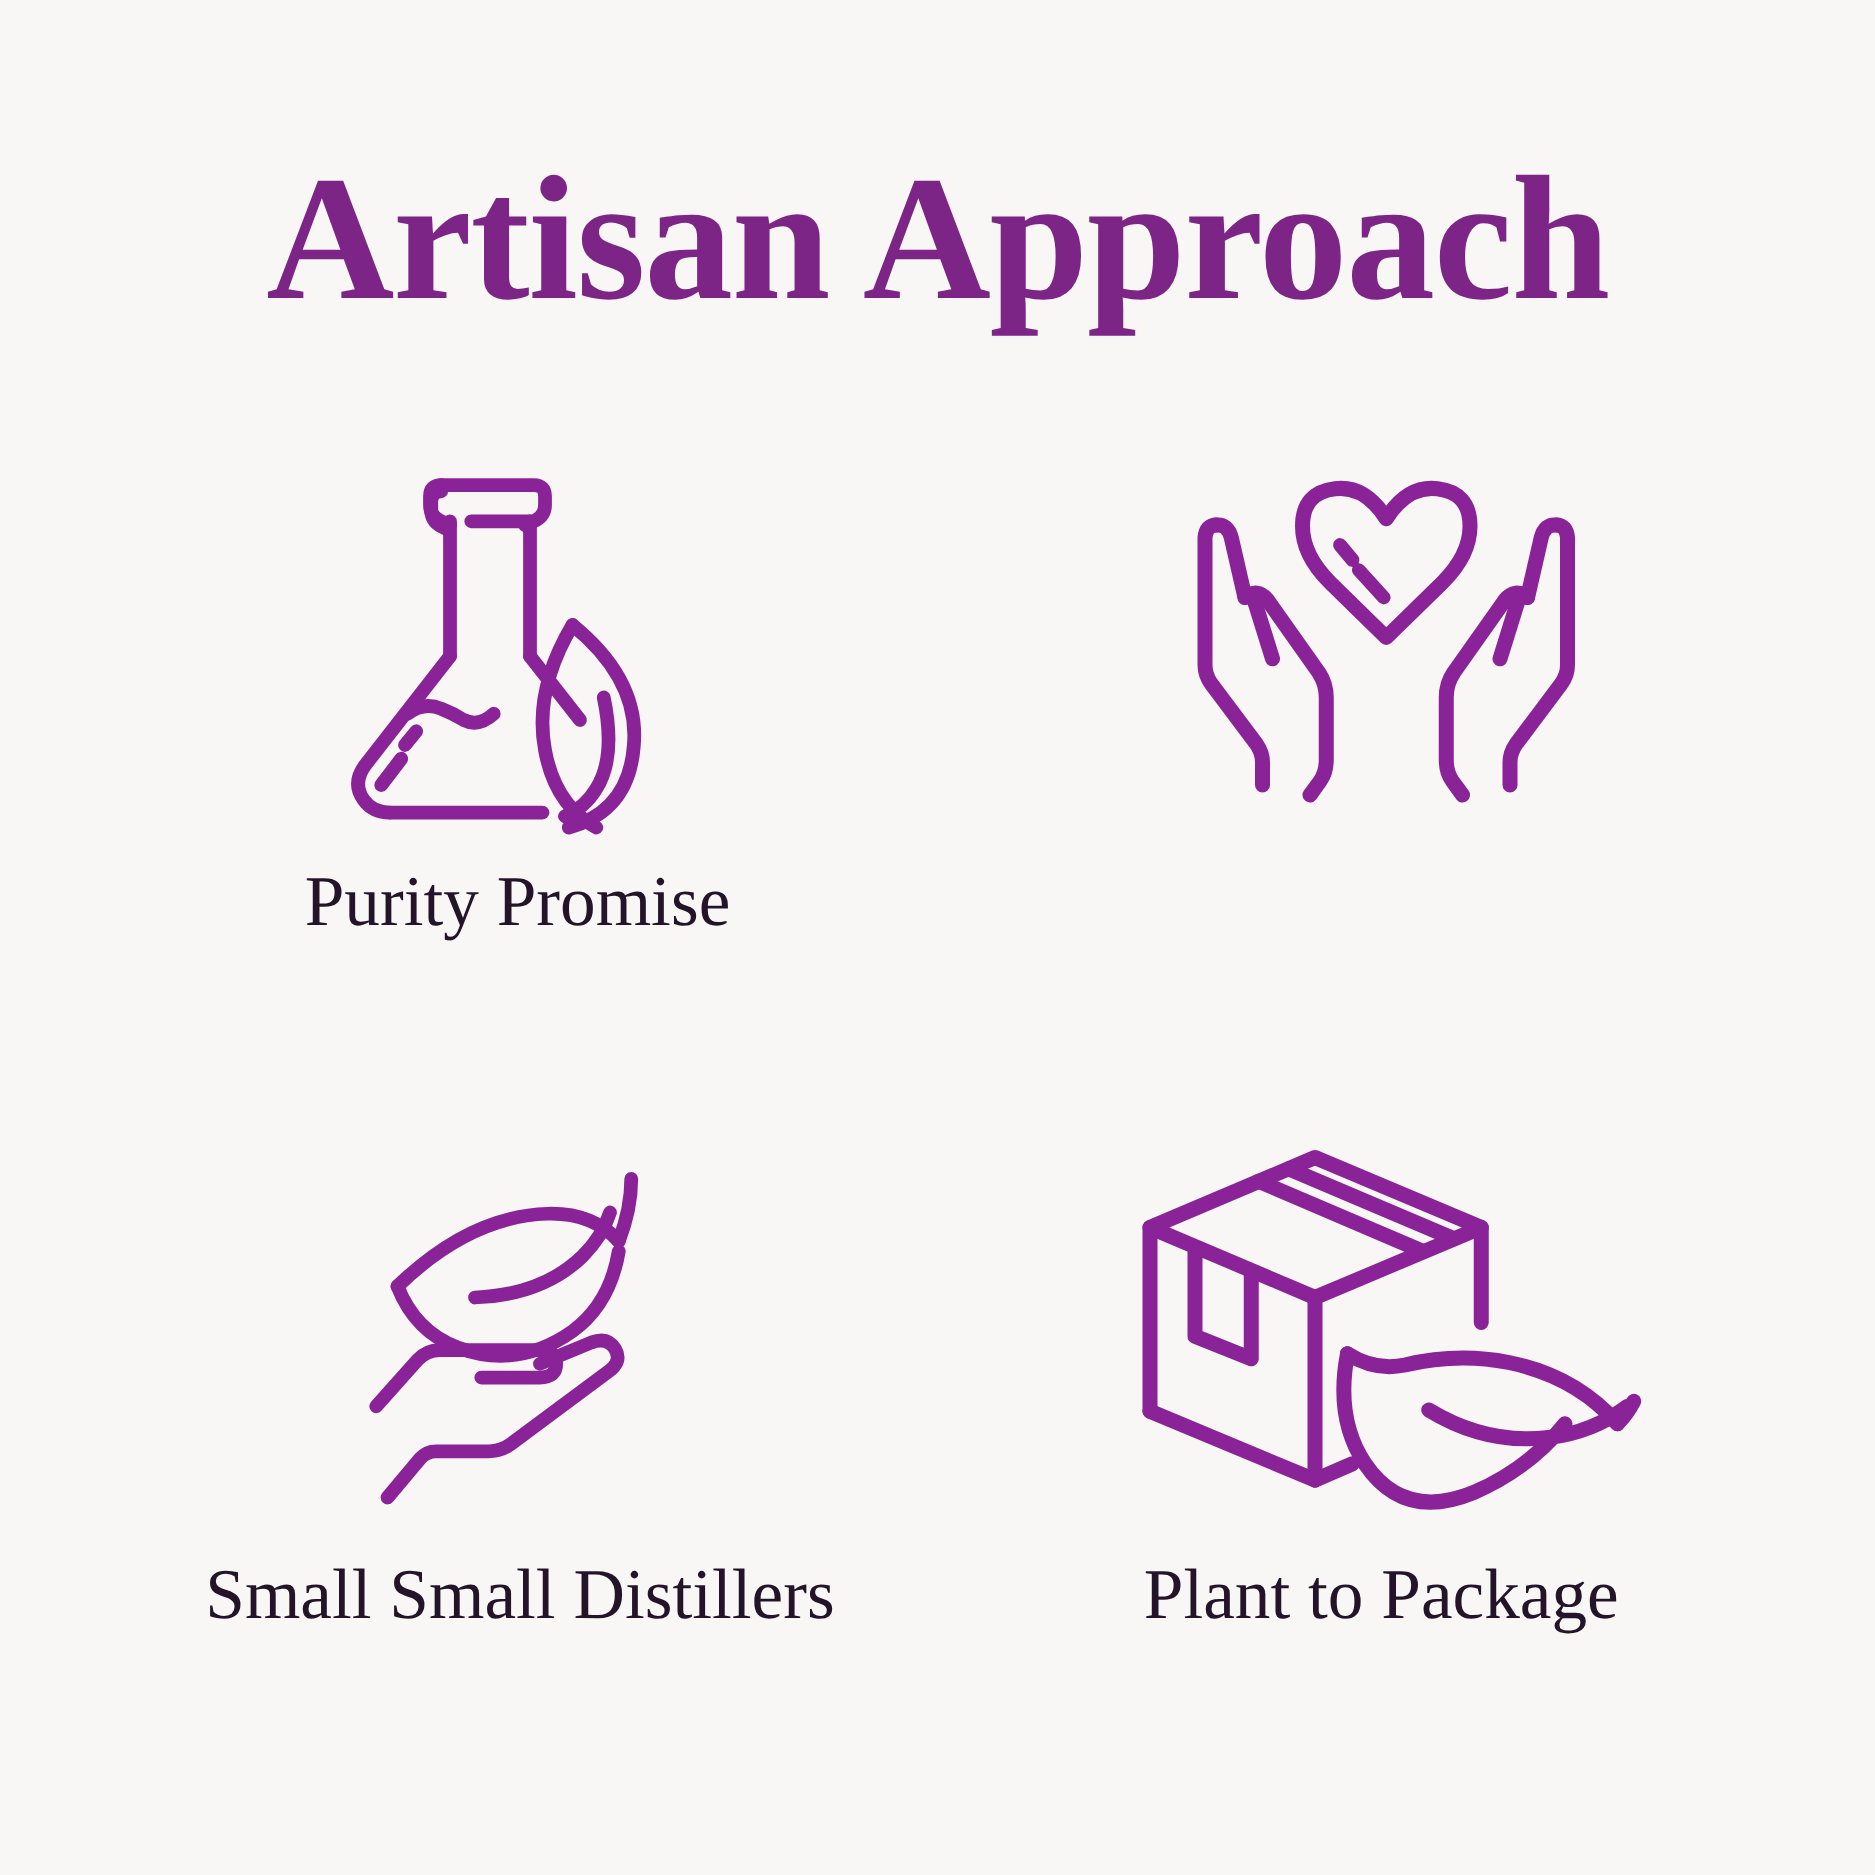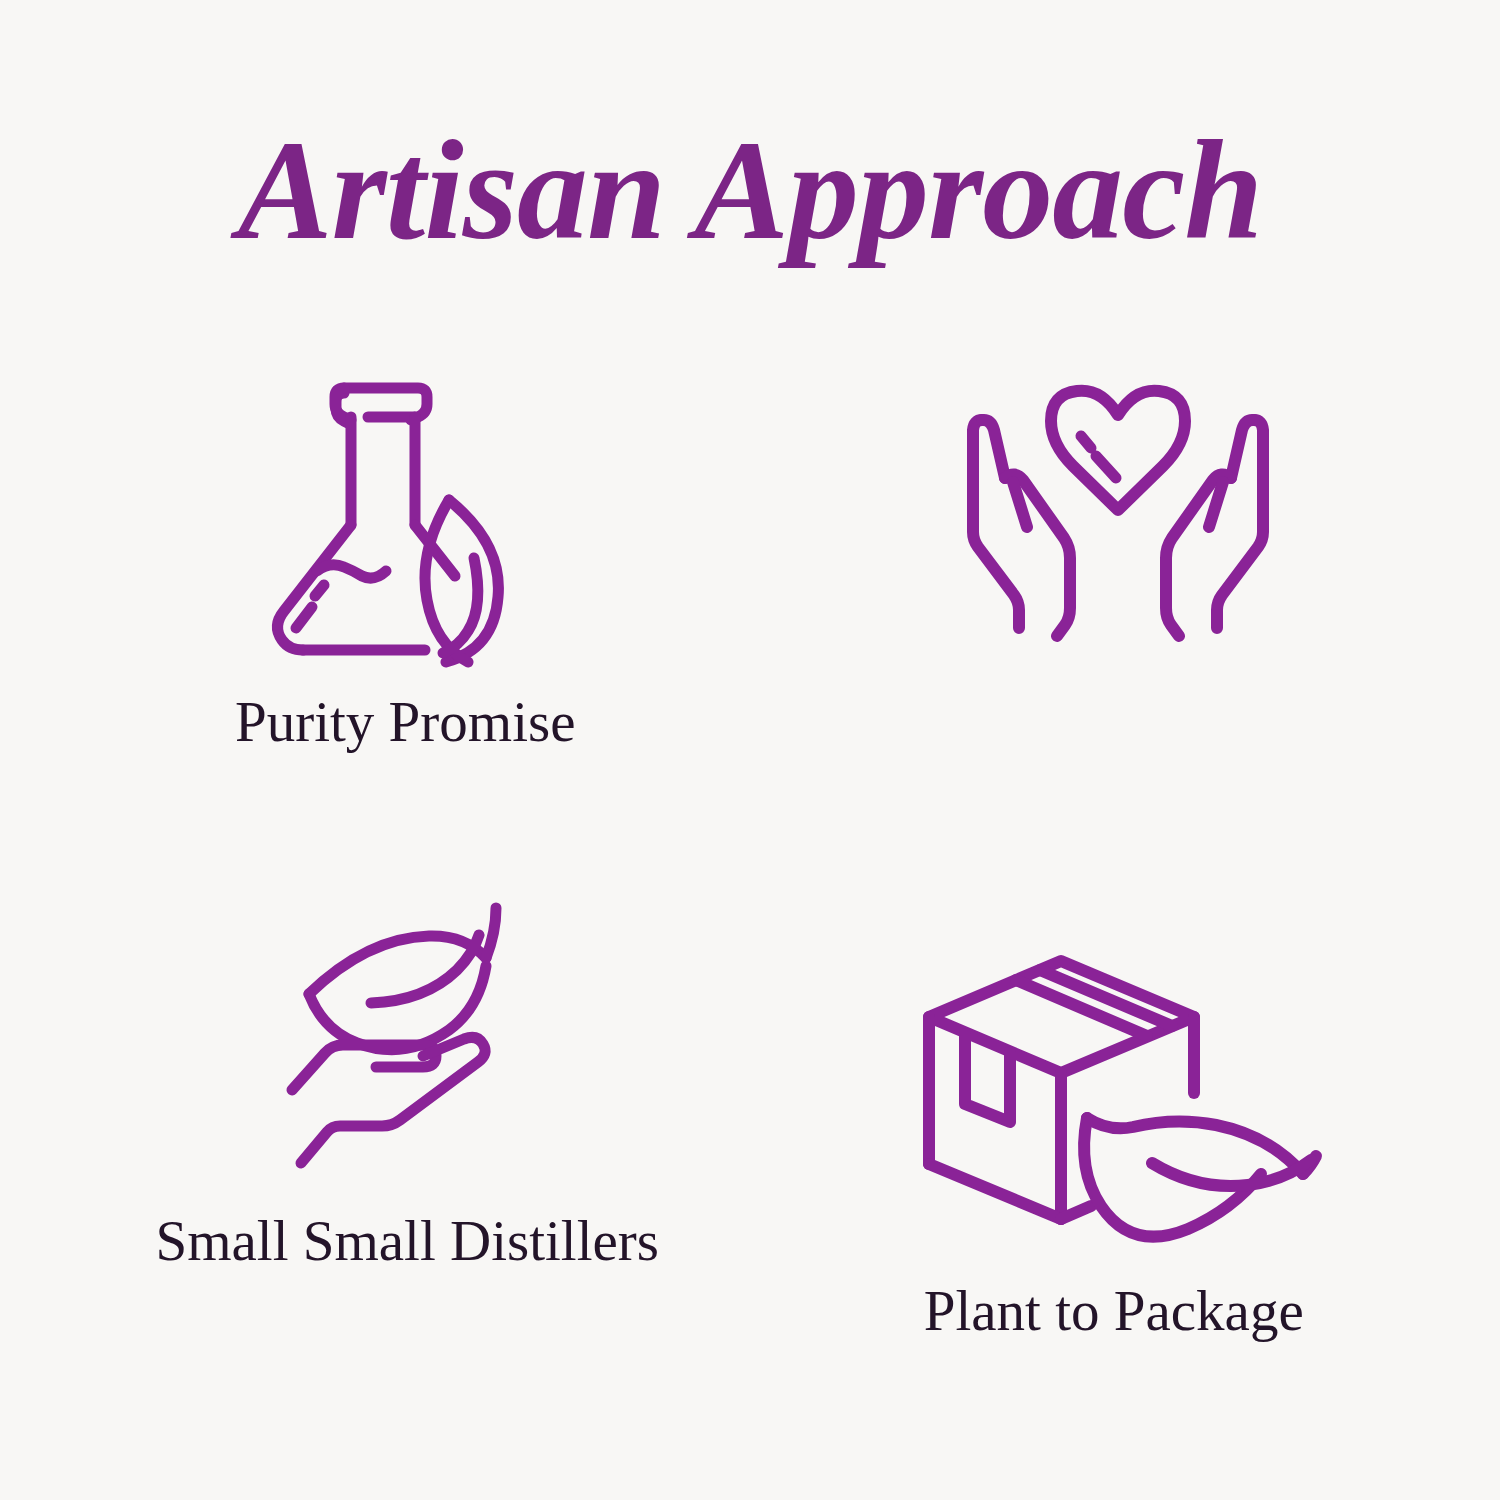--- a/index.html
+++ b/index.html
@@ -33,36 +33,34 @@
   .page-title {
     display: block;
     font-family: "Liberation Serif", "DejaVu Serif", serif;
     font-weight: 700;
     font-size: 142px;
     line-height: 1.05;
     letter-spacing: -1px;
     color: #7c2586;
     margin: 0;
     white-space: nowrap;
-    font-style: italic;
   }
 
   
   .feature-grid {
     position: absolute;
     left: 60px;
     top: 368px;
     width: 1380px;
     height: 1010px;
     display: grid;
     grid-template-columns: 1fr 1fr;
     grid-template-rows: 470px 470px;
     column-gap: 0px;
     row-gap: 70px;
-    gap: 35px;
   }
   .feature {
     display: flex;
     flex-direction: column;
     align-items: center;
     justify-content: flex-start;
   }
   .feature-icon {
     height: 300px;
     display: flex;
@@ -82,21 +80,21 @@
     color: #231429;
     text-align: center;
     white-space: pre-line;
     max-width: 640px;
   }
 
   
   .cell-0 { padding-left: 18px; }
   .cell-1 { padding-left: 28px; }
   .cell-2 { padding-left: 22px; }
-  .cell-3 { padding-left: 20px; justify-content: flex-end; }
+  .cell-3 { padding-left: 20px; }
 
   .cell-1 .feature-icon { height: 292px; }
   .cell-2 .feature-icon { height: 300px; }
   .cell-3 .feature-icon { height: 300px; }
 
   .cell-1 .feature-label { margin-top: 26px; }
   .cell-2 .feature-label { margin-top: 36px; }
   .cell-3 .feature-label { margin-top: 36px; }
 
   .stroke {

